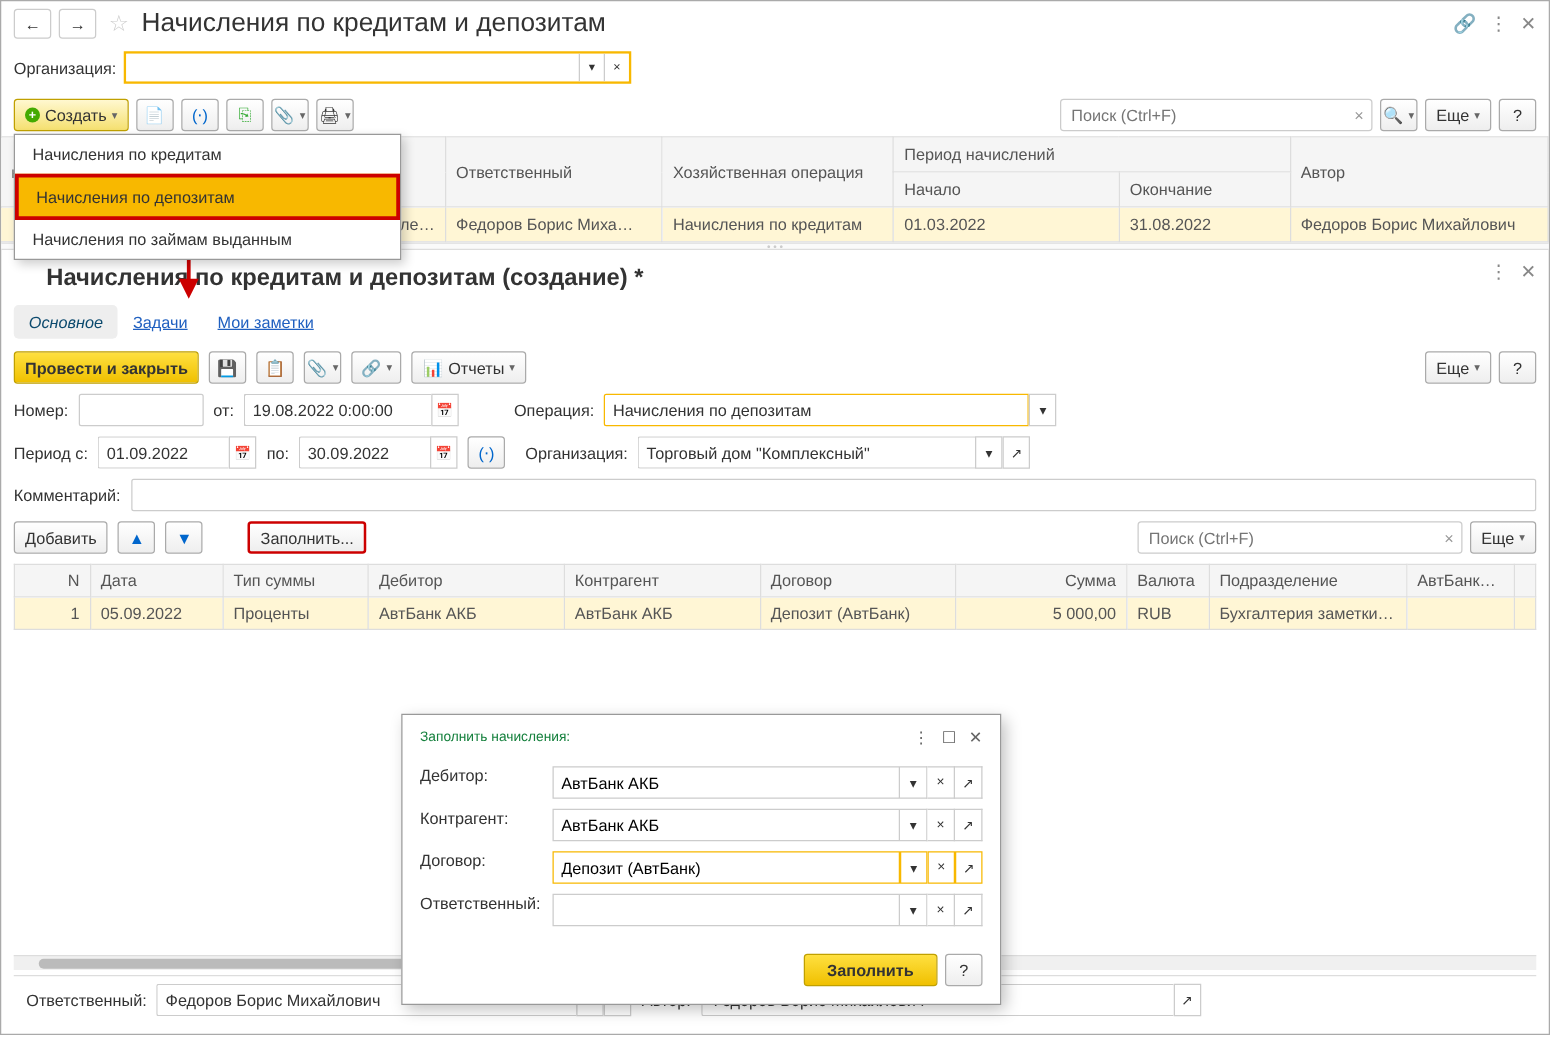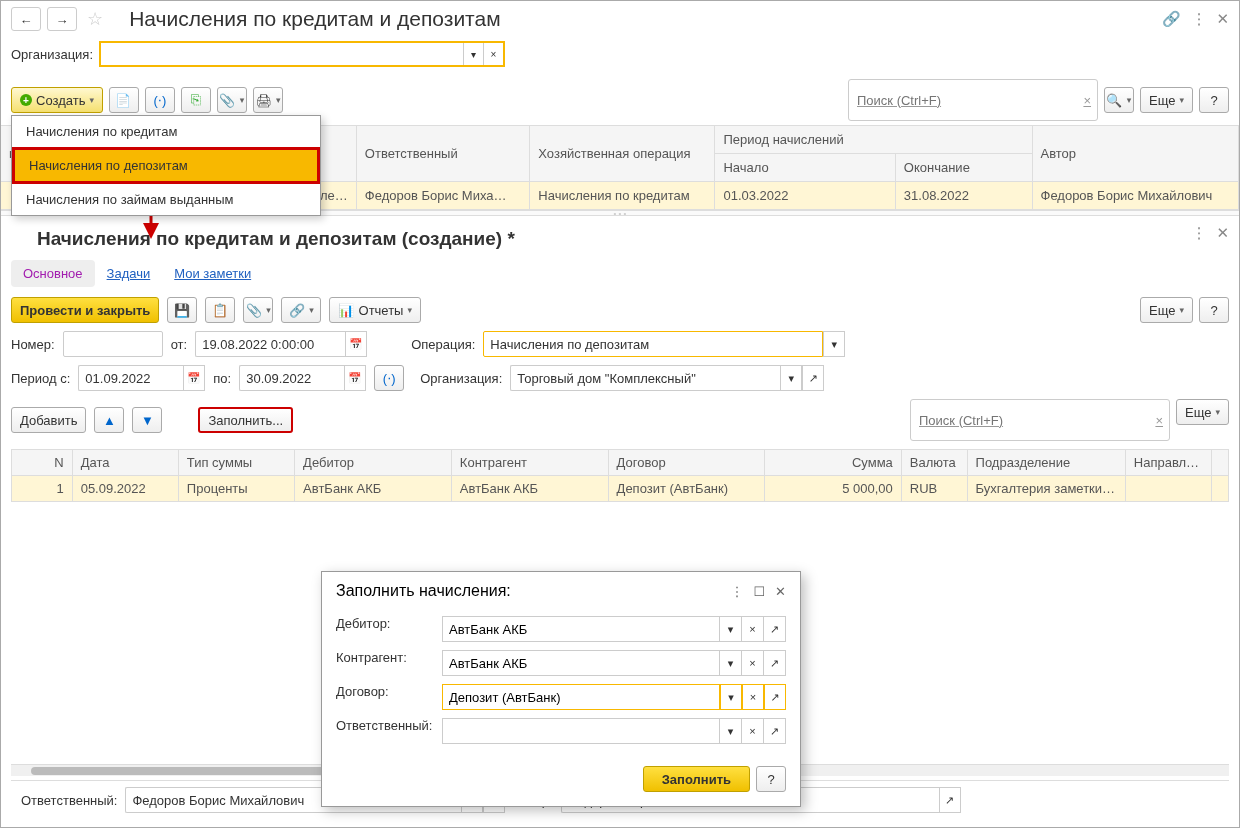--- a/index.html
+++ b/index.html
@@ -1,70 +1,70 @@
 <!DOCTYPE html>
 <html><head>
 <meta charset="utf-8">
 <style>
 * { box-sizing: border-box; font-family: Arial, sans-serif; }
 body { margin: 0; background: #fff; font-size: 13px; color: #333; user-select: none; }
 .window { border: 1px solid #aaa; width: 1240px; height: 828px; margin: 0; display: flex; flex-direction: column; position: relative; }
 .header-row { display: flex; align-items: center; padding: 6px 10px; gap: 6px; }
 .nav-btn { width: 30px; height: 24px; border: 1px solid #ccc; border-radius: 3px; background: #fff; display: flex; align-items: center; justify-content: center; font-size: 13px; cursor: pointer; }
 .star-icon { font-size: 18px; color: #ccc; margin-left: 4px; }
-.page-title { font-size: 21px; font-weight: 400; margin-left: 20px; }
+.page-title { font-size: 21px; font-weight: 400; margin-left: 4px; }
 .header-right { margin-left: auto; display: flex; gap: 10px; align-items: center; }
 .header-icon { cursor: pointer; color: #888; font-size: 15px; }
 .org-row { display: flex; align-items: center; padding: 4px 10px 8px; gap: 6px; }
 .label { color: #333; }
 .org-input-wrap { display: flex; border: 2px solid #f8b800; height: 26px; width: 406px; }
 .org-input { flex: 1; border: none; outline: none; padding: 0 6px; }
 .org-btn { width: 20px; border-left: 1px solid #ccc; display: flex; align-items: center; justify-content: center; font-size: 10px; cursor: pointer; background: #fff; }
 .toolbar { display: flex; align-items: center; padding: 4px 10px; gap: 6px; position: relative; }
 .btn { height: 26px; border: 1px solid #aaa; border-radius: 3px; background: linear-gradient(#fff,#eee); display: flex; align-items: center; padding: 0 8px; gap: 4px; cursor: pointer; font-size: 13px; }
 .btn.active { background: linear-gradient(#fff8d0,#f5e070); border-color: #c0a000; }
 .btn.yellow { background: linear-gradient(#ffe040,#f0c000); border-color: #c0a000; font-weight: bold; }
 .btn.icon-only { width: 30px; padding: 0; justify-content: center; }
 .plus-icon { width: 12px; height: 12px; border-radius: 50%; background: #4a0; color: #fff; font-size: 10px; display: flex; align-items: center; justify-content: center; font-weight: bold; }
 .caret { font-size: 9px; color: #666; }
 .toolbar-right { margin-left: auto; display: flex; gap: 6px; align-items: center; }
-.search-box { width: 250px; height: 42px; border: 1px solid #ccc; border-radius: 3px; display: flex; align-items: center; padding: 0 6px; color: #999; text-decoration: underline; }
+.search-box { width: 250px; height: 26px; border: 1px solid #ccc; border-radius: 3px; display: flex; align-items: center; padding: 0 6px; color: #999; }
 .search-box input { border: none; outline: none; flex: 1; font-size: 13px; color: #333; }
 .search-box .clear { cursor: pointer; color: #999; }
 .dropdown-menu { position: absolute; top: 28px; left: 0; width: 310px; background: #fff; border: 1px solid #999; box-shadow: 3px 3px 8px rgba(0,0,0,0.2); z-index: 10; }
 .dropdown-menu .item { padding: 8px 14px; cursor: pointer; }
 .dropdown-menu .item.selected { background: #f8b800; border: 3px solid #c00; }
 .table-wrap { flex: 0 0 auto; }
 .table { border-collapse: collapse; width: 100%; }
 .table th, .table td { border: 1px solid #ddd; padding: 6px 8px; text-align: left; font-weight: 400; color: #555; white-space: nowrap; overflow: hidden; text-overflow: ellipsis; }
 .table th { background: #f5f5f5; }
 .table tr.data-row td { background: #fff6d5; }
 .arrow-down { position: absolute; top: 160px; left: 140px; z-index: 5; }
 .divider { height: 6px; background: #fafafa; border-top: 1px solid #ddd; border-bottom: 1px solid #ddd; text-align: center; color: #ccc; font-size: 8px; line-height: 6px; }
 .sub-window { flex: 1; display: flex; flex-direction: column; padding: 8px 10px; position: relative; overflow: hidden; }
 .sub-title { font-size: 19px; font-weight: 700; padding: 4px 0 10px 26px; }
 .tabs { display: flex; gap: 0; margin-bottom: 10px; }
 .tab { padding: 6px 12px; cursor: pointer; color: #2060c0; text-decoration: underline; }
-.tab.active { background: #eee; color: #a21caf; text-decoration: none; border-radius: 4px; }
+.tab.active { background: #eee; color: #0c4a6e; text-decoration: none; border-radius: 4px; font-style: italic; }
 .form-row { display: flex; align-items: center; gap: 8px; margin-bottom: 8px; flex-wrap: wrap; }
 .text-input { height: 26px; border: 1px solid #ccc; border-radius: 2px; padding: 0 6px; font-size: 13px; background: #fff; display: flex; align-items: center; }
 .input-group { display: flex; height: 26px; }
 .input-group .text-input { border-radius: 2px 0 0 2px; border-right: none; }
 .input-group .ig-btn { width: 22px; border: 1px solid #ccc; border-left: 1px solid #ccc; display: flex; align-items: center; justify-content: center; font-size: 11px; cursor: pointer; background: #fff; }
 .input-group .ig-btn:first-of-type { border-left: 1px solid #ccc; }
 .highlight-border { border: 1px solid #f8b800 !important; }
 .highlight-red { border: 2px solid #c00 !important; }
 .table2 { border-collapse: collapse; width: 100%; }
 .table2 th, .table2 td { border: 1px solid #ddd; padding: 5px 8px; text-align: left; font-weight: 400; color: #555; white-space: nowrap; overflow: hidden; }
 .table2 th { background: #f5f5f5; font-size: 13px; }
 .table2 td { background: #fff6d5; }
 .table2 td.num, .table2 th.num { text-align: right; }
 .dialog { position: absolute; top: 570px; left: 320px; width: 480px; background: #fff; border: 1px solid #999; box-shadow: 4px 4px 12px rgba(0,0,0,0.25); z-index: 20; }
 .dialog-header { display: flex; align-items: center; padding: 10px 14px; }
-.dialog-title { font-size: 16px; color: #000000; }
+.dialog-title { font-size: 11px; color: #15803d; }
 .dialog-header .right { margin-left: auto; display: flex; gap: 10px; color: #666; }
 .dialog-body { padding: 6px 14px 14px; }
 .dialog-row { display: flex; margin-bottom: 8px; gap: 6px; }
 .dialog-row .dlabel { width: 100px; }
 .dialog-row .dinput { flex: 1; display: flex; height: 26px; }
 .dialog-row .dinput input { flex: 1; border: 1px solid #ccc; padding: 0 6px; font-size: 13px; outline: none; }
 .dialog-row .dinput .ig-btn { width: 22px; border: 1px solid #ccc; border-left: none; display: flex; align-items: center; justify-content: center; font-size: 11px; cursor: pointer; background: #fff; }
 .dialog-footer { display: flex; justify-content: flex-end; gap: 6px; padding: 0 14px 14px; }
 .status-bar { border-top: 1px solid #ddd; padding: 6px 10px; display: flex; align-items: center; gap: 8px; }
 .scroll-track { height: 12px; background: #f0f0f0; border-top: 1px solid #ddd; margin: 4px 0; position: relative; }
@@ -252,20 +252,24 @@
           <span style="color:#06c">(⋅)</span>
         </div>
       <span style="margin-left:8px">Организация:</span>
       <div class="input-group" style="flex:0 0 310px">
         <div class="text-input" style="width:270px">Торговый дом "Комплексный"</div>
         <div class="ig-btn">▾</div>
         <div class="ig-btn">↗</div>
       </div>
     </div>
 
+    <div class="form-row">
+      <span>Комментарий:</span>
+      <div class="text-input" style="flex:1"></div>
+    </div>
 
     <div class="form-row">
       <div class="btn">Добавить</div>
       <div class="btn icon-only">
           <span style="color:#06c">▲</span>
         </div>
       <div class="btn icon-only">
           <span style="color:#06c">▼</span>
         </div>
       <div style="width:20px"></div>
@@ -300,21 +304,21 @@
           <tr>
         <th class="num">N</th>
         <th>Дата</th>
         <th>Тип суммы</th>
         <th>Дебитор</th>
         <th>Контрагент</th>
         <th>Договор</th>
         <th class="num">Сумма</th>
         <th>Валюта</th>
         <th>Подразделение</th>
-        <th>Направл…</th>
+        <th>АвтБанк…</th>
         <th></th>
       </tr>
       <tr>
         <td class="num">1</td>
         <td>05.09.2022</td>
         <td>Проценты</td>
         <td>АвтБанк АКБ</td>
         <td>АвтБанк АКБ</td>
         <td>Депозит (АвтБанк)</td>
         <td class="num">5 000,00</td>

